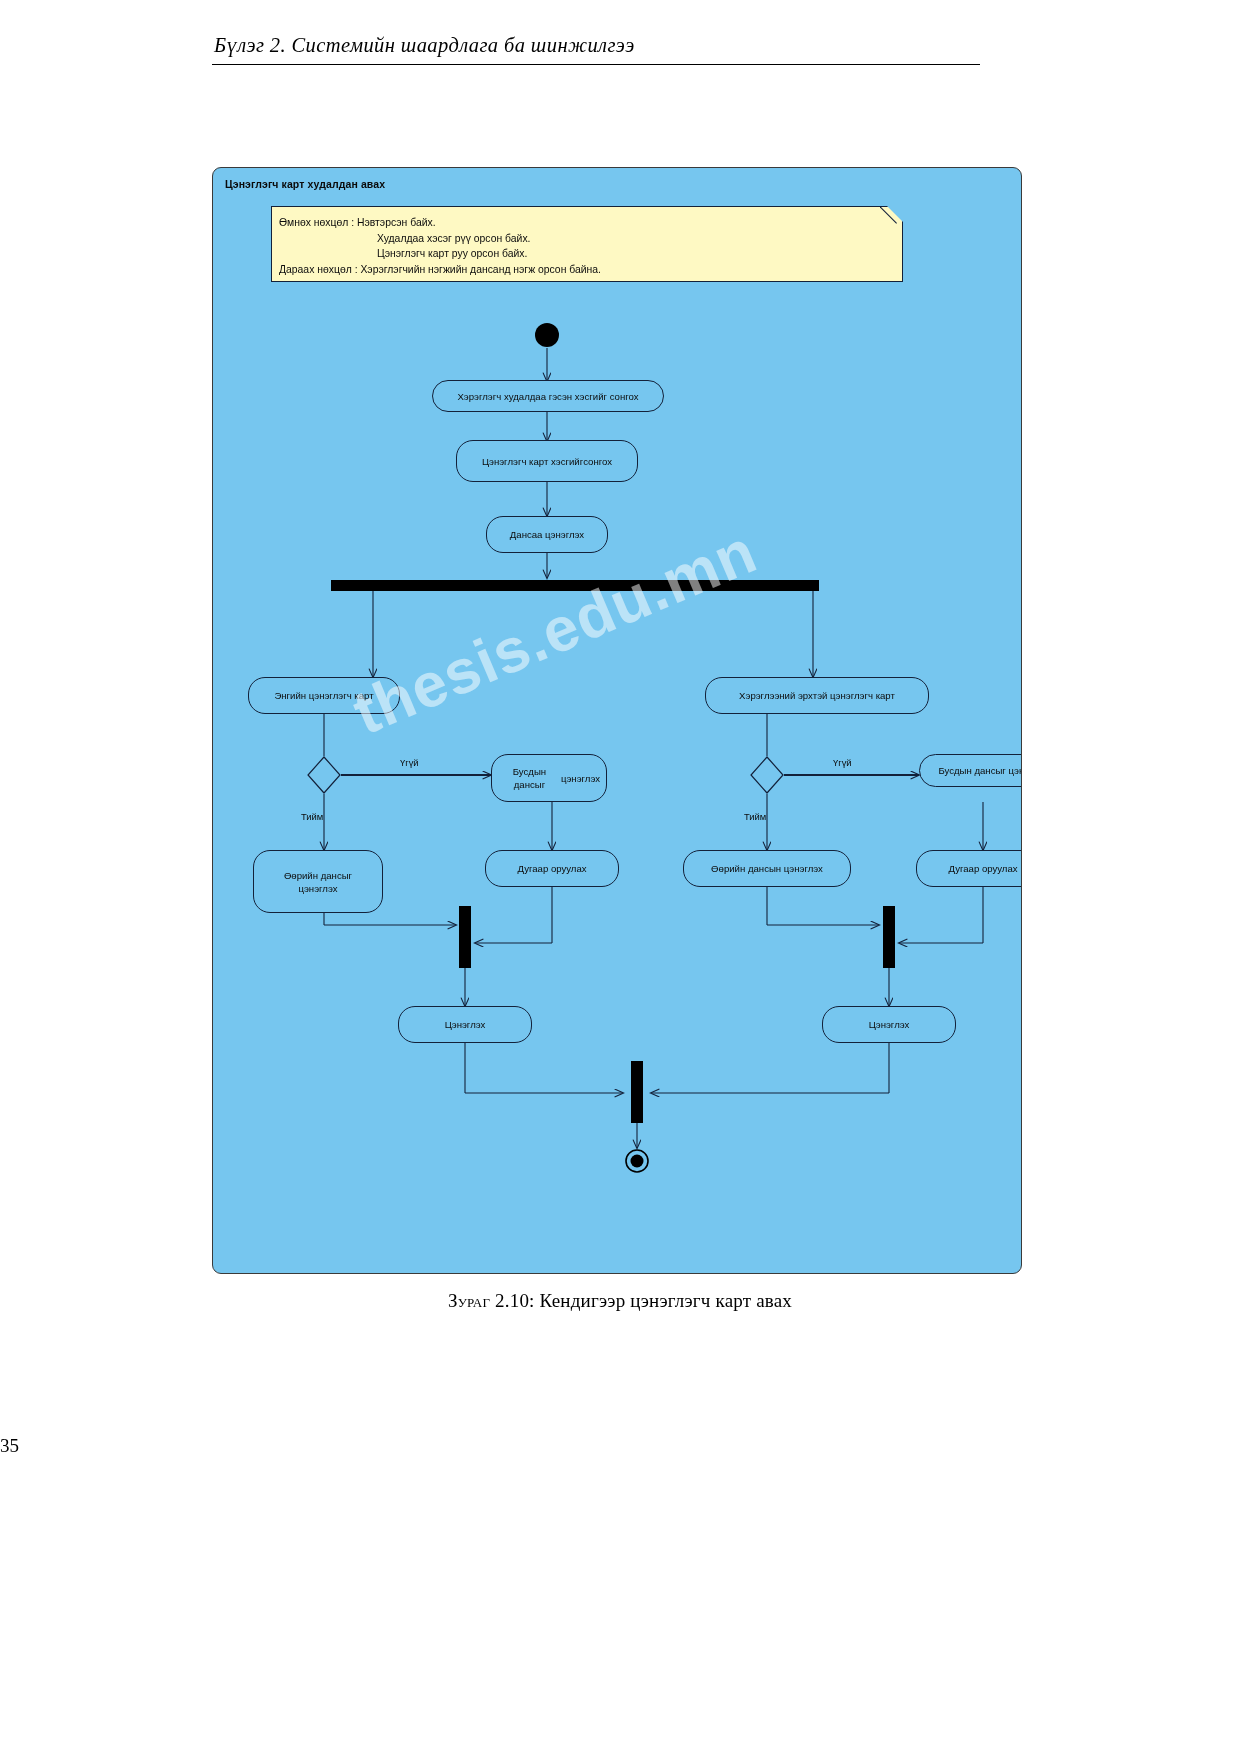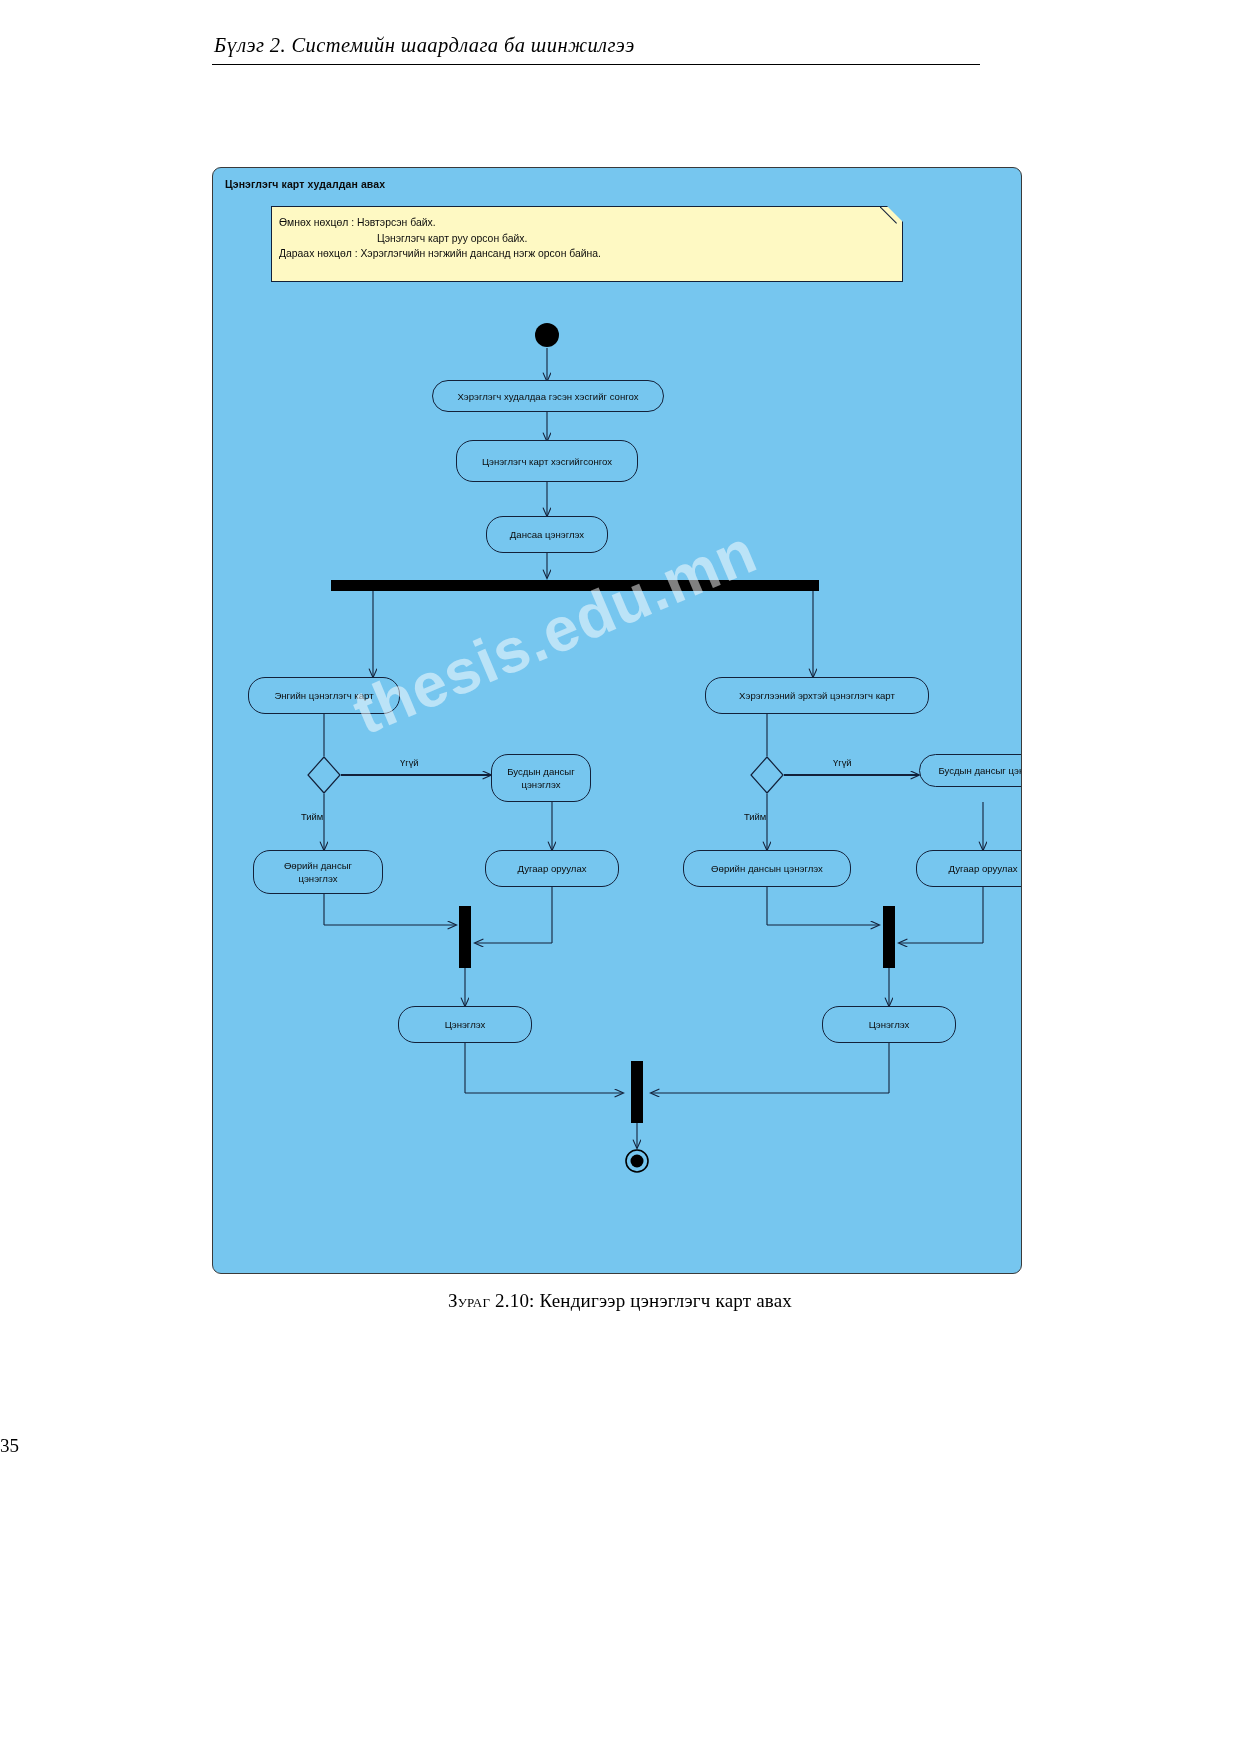--- a/index.html
+++ b/index.html
@@ -212,20 +212,21 @@
 
 <div class="figure">
 
   <div class="diagram-title">Цэнэглэгч карт худалдан авах</div>
 
   <div class="note">
     <div class="fold"></div>
     <div class="fold-line"></div>
     <div class="note-body">
       <span class="lbl">Өмнөх нөхцөл : Нэвтэрсэн байх.</span>
+      <span class="ind">Худалдаа хэсэг рүү орсон байх.</span>
       <span class="ind">Цэнэглэгч карт руу орсон байх.</span>
       <span class="lbl">Дараах нөхцөл : Хэрэглэгчийн нэгжийн дансанд нэгж орсон байна.</span>
     </div>
   </div>
 
   <svg class="canvas" viewBox="0 0 808 1105">
     <defs>
       <marker id="ah" markerWidth="11" markerHeight="11" refX="9.4" refY="4" orient="auto" markerUnits="userSpaceOnUse">
         <path d="M1,0 L10,4 L1,8" fill="none" stroke="#13213a" stroke-width="1.1"></path>
       </marker>
@@ -317,30 +318,30 @@
   </div>
 
   <div class="node" style="left:35px;top:509px;width:152px;height:37px;">
     <span>Энгийн цэнэглэгч карт</span>
   </div>
 
   <div class="node" style="left:492px;top:509px;width:224px;height:37px;">
     <span>Хэрэглээний эрхтэй цэнэглэгч карт</span>
   </div>
 
-  <div class="node" style="left:278px;top:586px;width:100px;height:48px;flex-direction:column;">
+  <div class="node" style="left:278px;top:586px;width:116px;height:48px;">
     <span>Бусдын дансыг</span>
     <span>цэнэглэх</span>
   </div>
 
   <div class="node" style="left:706px;top:586px;width:148px;height:33px;">
     <span>Бусдын дансыг цэнэглэх</span>
   </div>
 
-  <div class="node" style="left:40px;top:682px;width:130px;height:44px;flex-direction:column;">
+  <div class="node" style="left:40px;top:682px;width:130px;height:63px;flex-direction:column;">
     <span>Өөрийн дансыг</span>
     <span>цэнэглэх</span>
   </div>
 
   <div class="node" style="left:470px;top:682px;width:168px;height:37px;">
     <span>Өөрийн дансын цэнэглэх</span>
   </div>
 
   <div class="node" style="left:272px;top:682px;width:134px;height:37px;">
     <span>Дугаар оруулах</span>

